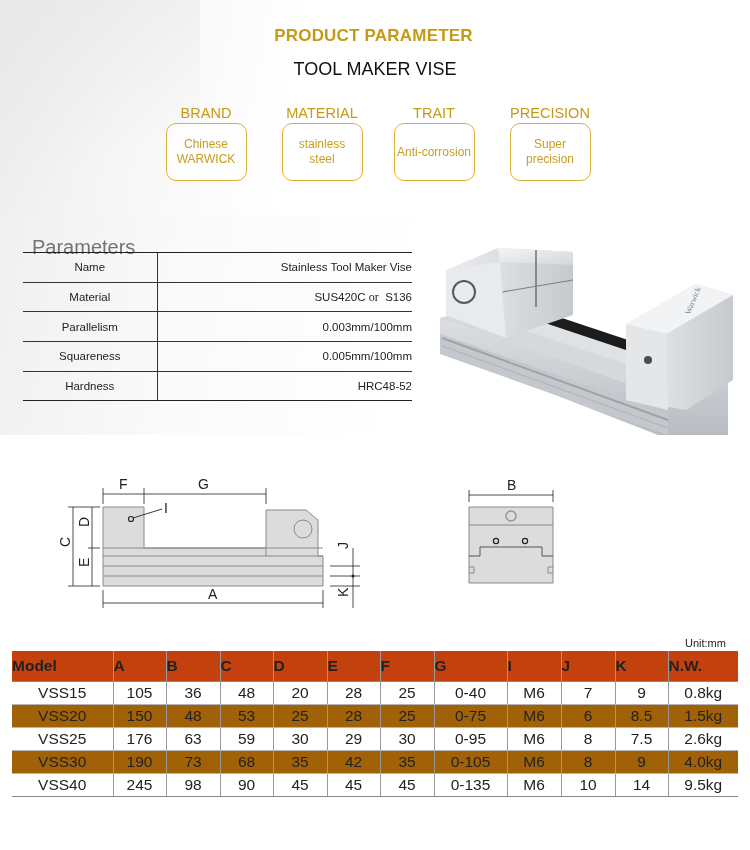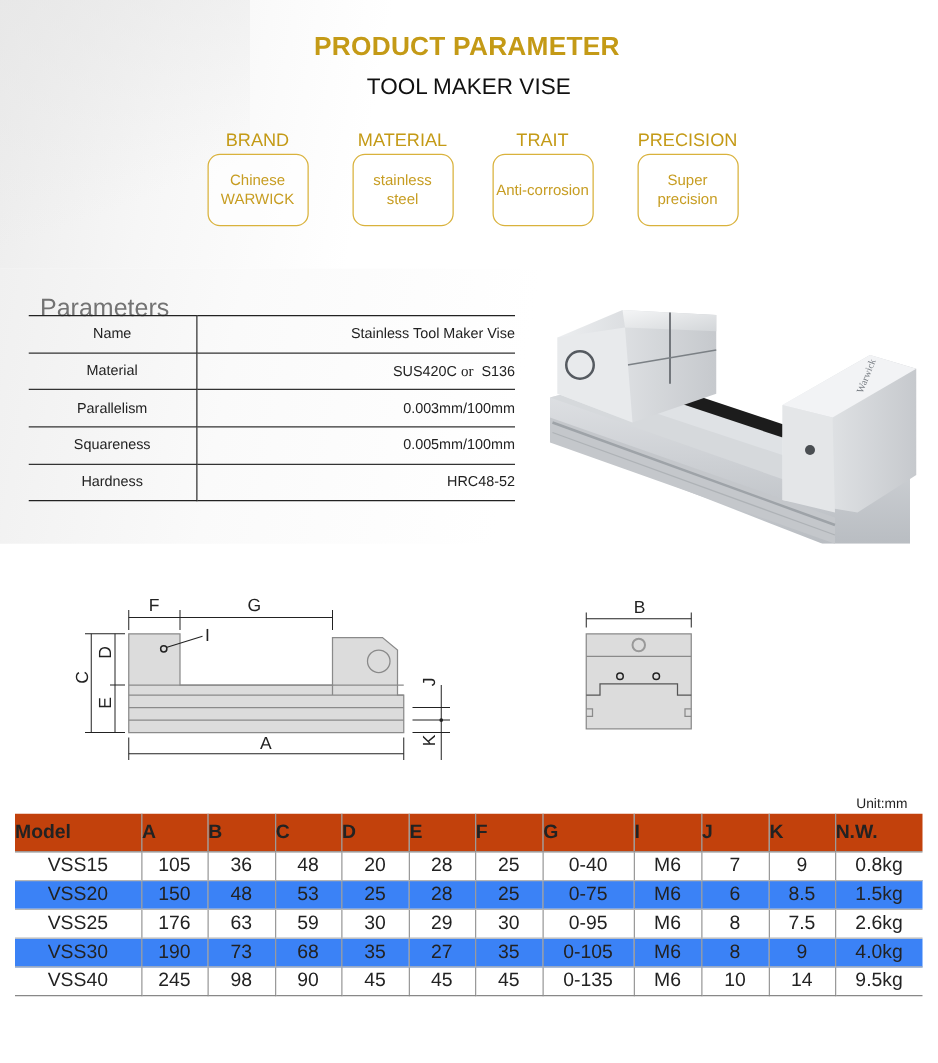--- a/index.html
+++ b/index.html
@@ -18,21 +18,21 @@
       content: ""; position: absolute; left: 0; top: 0; width: 200px; height: 215px;
       background: linear-gradient(160deg, rgba(230,230,230,0.7) 0%, rgba(255,255,255,0) 70%);
     }
     .params-band {
       position: absolute; left: 0; top: 215px; width: 750px; height: 220px;
       background: linear-gradient(100deg, #f0f0f0 0%, #fafafa 25%, #ffffff 55%);
     }
 
     .title {
       position: absolute; left: 0; top: 26px; width: 747px; text-align: center;
-      font-size: 21px; font-weight: bold; color: #c49a16; letter-spacing: 0.2px;
+      font-size: 17px; font-weight: bold; color: #c49a16; letter-spacing: 0.2px;
     }
     .subtitle {
       position: absolute; left: 0; top: 59px; width: 750px; text-align: center;
       font-size: 18px; color: #111;
     }
 
     .feature { position: absolute; top: 104px; width: 96px; text-align: center; }
     .feature .label {
       font-size: 14.5px; color: #c49a16; height: 18px; line-height: 18px; white-space: nowrap;
       margin-left: -10px; margin-right: -10px;
@@ -78,21 +78,21 @@
     }
     table.spec th {
       background: #c2410c; height: 30px; font-weight: bold; font-size: 15.5px;
       border-left: 1px solid #9a9a9a; border-right: 1px solid #9a9a9a;
       border-bottom: 1.2px solid #888; text-align: left;
     }
     table.spec td {
       height: 23.2px; text-align: center; border-left: 1px solid #9a9a9a; border-right: 1px solid #9a9a9a;
       border-bottom: 1px solid #b5b5b5; line-height: 20px;
     }
-    table.spec tr.alt td { background: #3b82f6; }
+    table.spec tr.alt td { background: #a16207; }
     table.spec th:first-child, table.spec td:first-child { border-left: none; }
     table.spec th:last-child, table.spec td:last-child { border-right: none; }
     table.spec tr:last-child td { border-bottom: 1.2px solid #888; }
   </style>
 </head>
 <body>
 
 <div class="top-band"></div>
 <div class="params-band"></div>
 
@@ -338,21 +338,21 @@
       <td>8</td>
       <td>7.5</td>
       <td>2.6kg</td>
     </tr>
     <tr class="alt">
       <td>VSS30</td>
       <td>190</td>
       <td>73</td>
       <td>68</td>
       <td>35</td>
-      <td>27</td>
+      <td>42</td>
       <td>35</td>
       <td>0-105</td>
       <td>M6</td>
       <td>8</td>
       <td>9</td>
       <td>4.0kg</td>
     </tr>
     <tr>
       <td>VSS40</td>
       <td>245</td>

